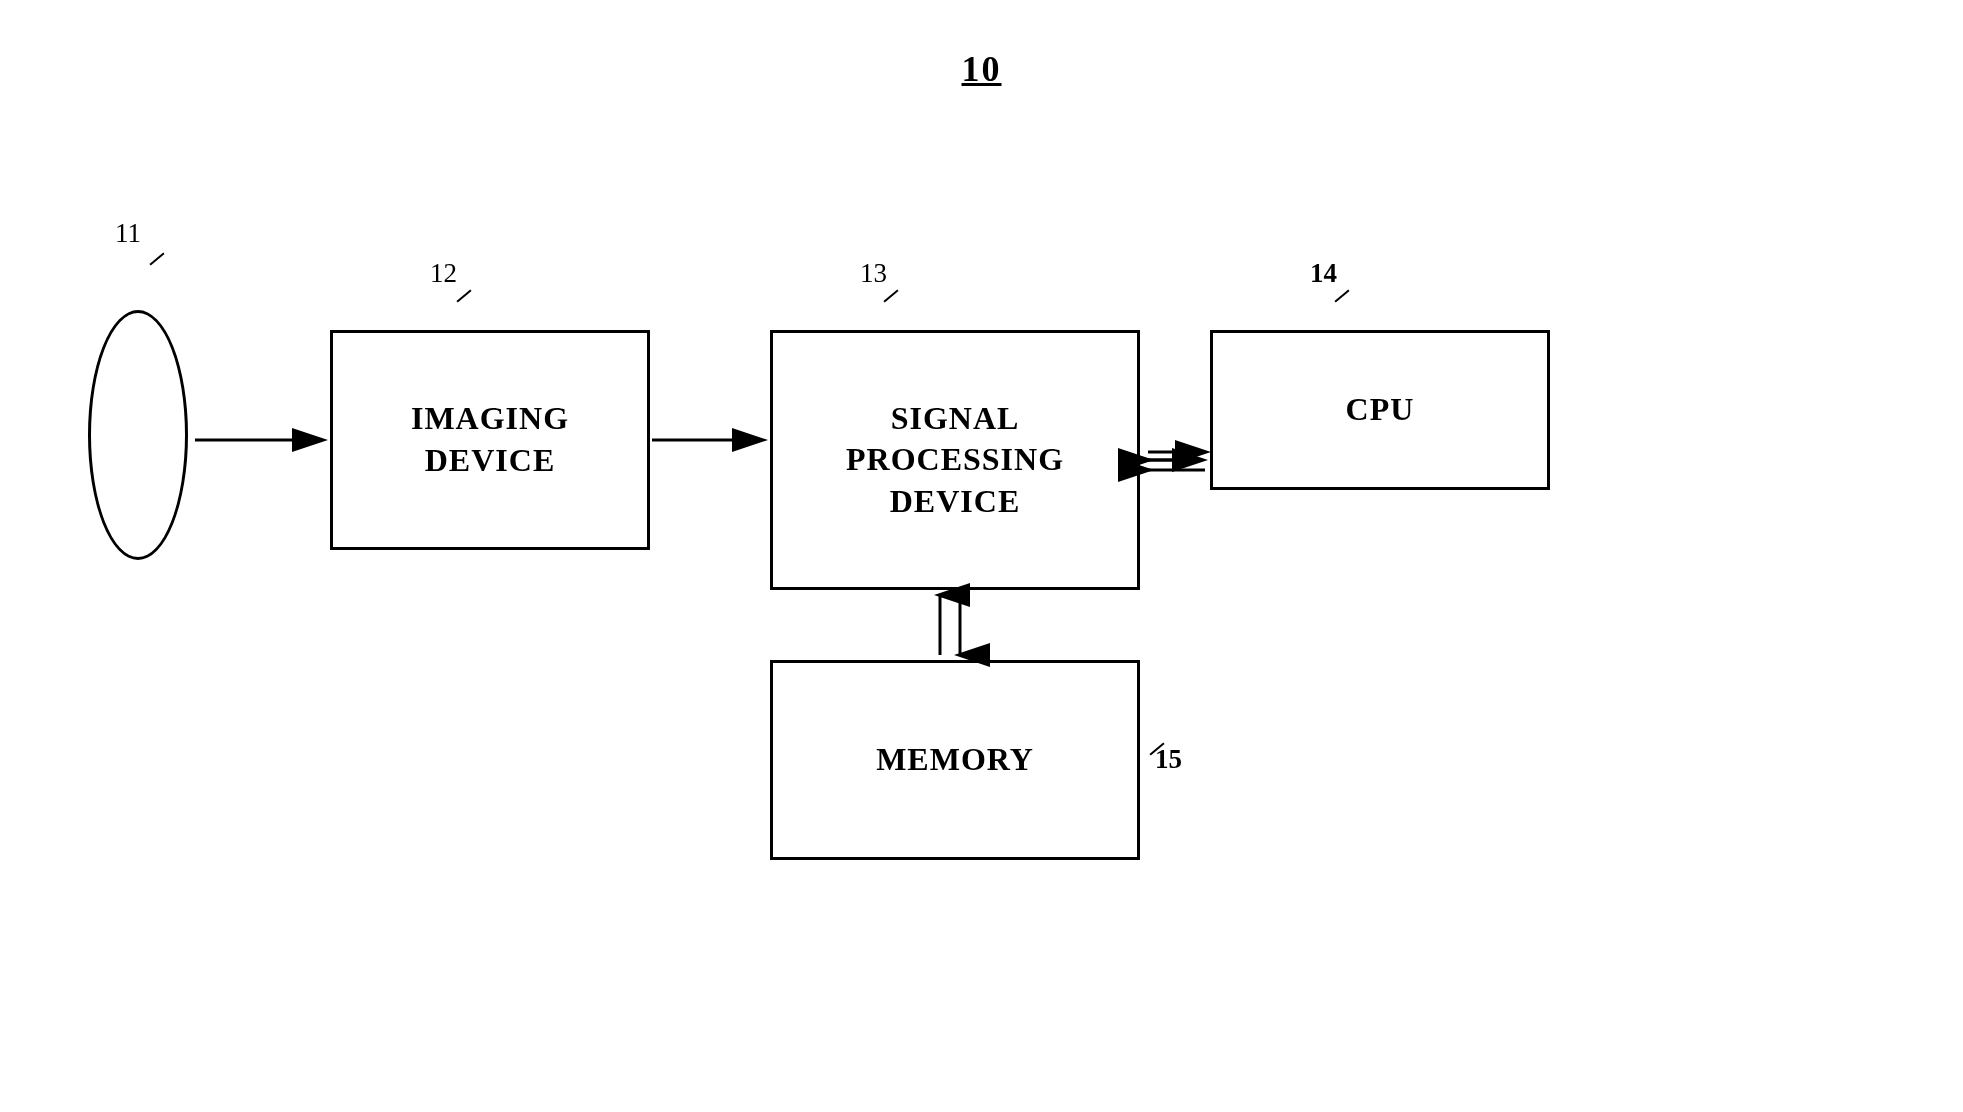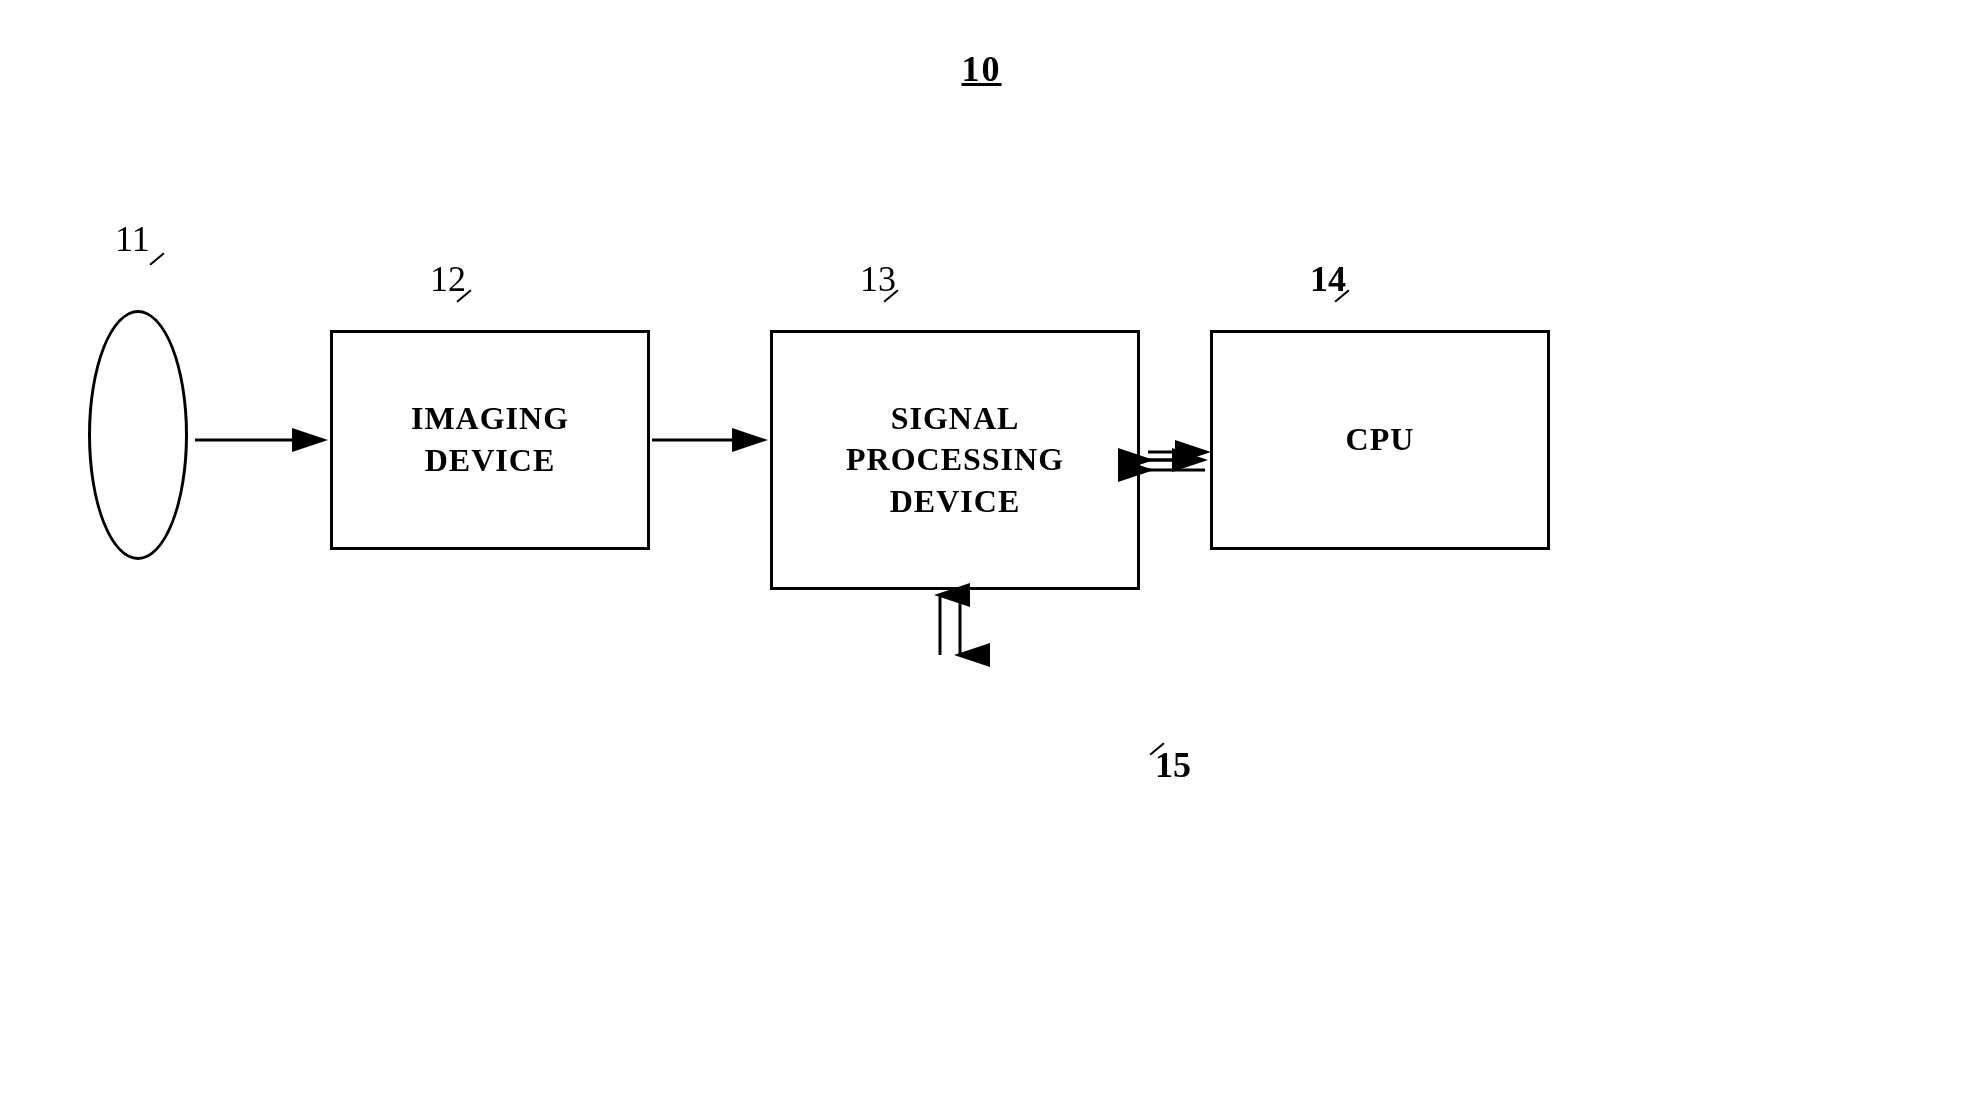--- a/index.html
+++ b/index.html
@@ -27,21 +27,21 @@
       transform: translateX(-50%);
       font-size: 36px;
       font-weight: bold;
       text-decoration: underline;
       letter-spacing: 2px;
     }
 
     
     .ref-num {
       position: absolute;
-      font-size: 36px;
+      font-size: 27px;
       font-weight: normal;
     }
 
     
     .lens {
       position: absolute;
       top: 310px;
       left: 88px;
       width: 100px;
       height: 250px;
@@ -103,24 +103,27 @@
   <div style="position:absolute; top:295px; left:882px; width:18px; height:2px; background:#000; transform:rotate(-40deg);"></div>
 
   <div class="box" style="top:330px; left:770px; width:370px; height:260px;text-align:center;">
     <span class="box-label">SIGNAL<br>PROCESSING<br>DEVICE</span>
   </div>
 
   <div class="ref-num" style="top:258px; left:1310px;font-weight:bold;">14</div>
 
   <div style="position:absolute; top:295px; left:1333px; width:18px; height:2px; background:#000; transform:rotate(-40deg);"></div>
 
-  <div class="box" style="top:330px; left:1210px; width:340px; height:220px;">
+  <div class="box" style="top:330px; left:1210px; width:340px; height:160px;">
     <span class="box-label">CPU</span>
   </div>
 
+  <div class="box" style="top:660px; left:770px; width:370px; height:200px;">
+    <span class="box-label">MEMORY</span>
+  </div>
 
   <div class="ref-num" style="top:744px; left:1155px;font-weight:bold;">
     <span>15</span>
   </div>
 
   <div style="position:absolute; top:748px; left:1148px; width:18px; height:2px; background:#000; transform:rotate(-40deg);"></div>
 
   <svg class="arrows">
     <defs>
       <marker id="arrowhead" markerWidth="12" markerHeight="8" refX="10" refY="4" orient="auto">

